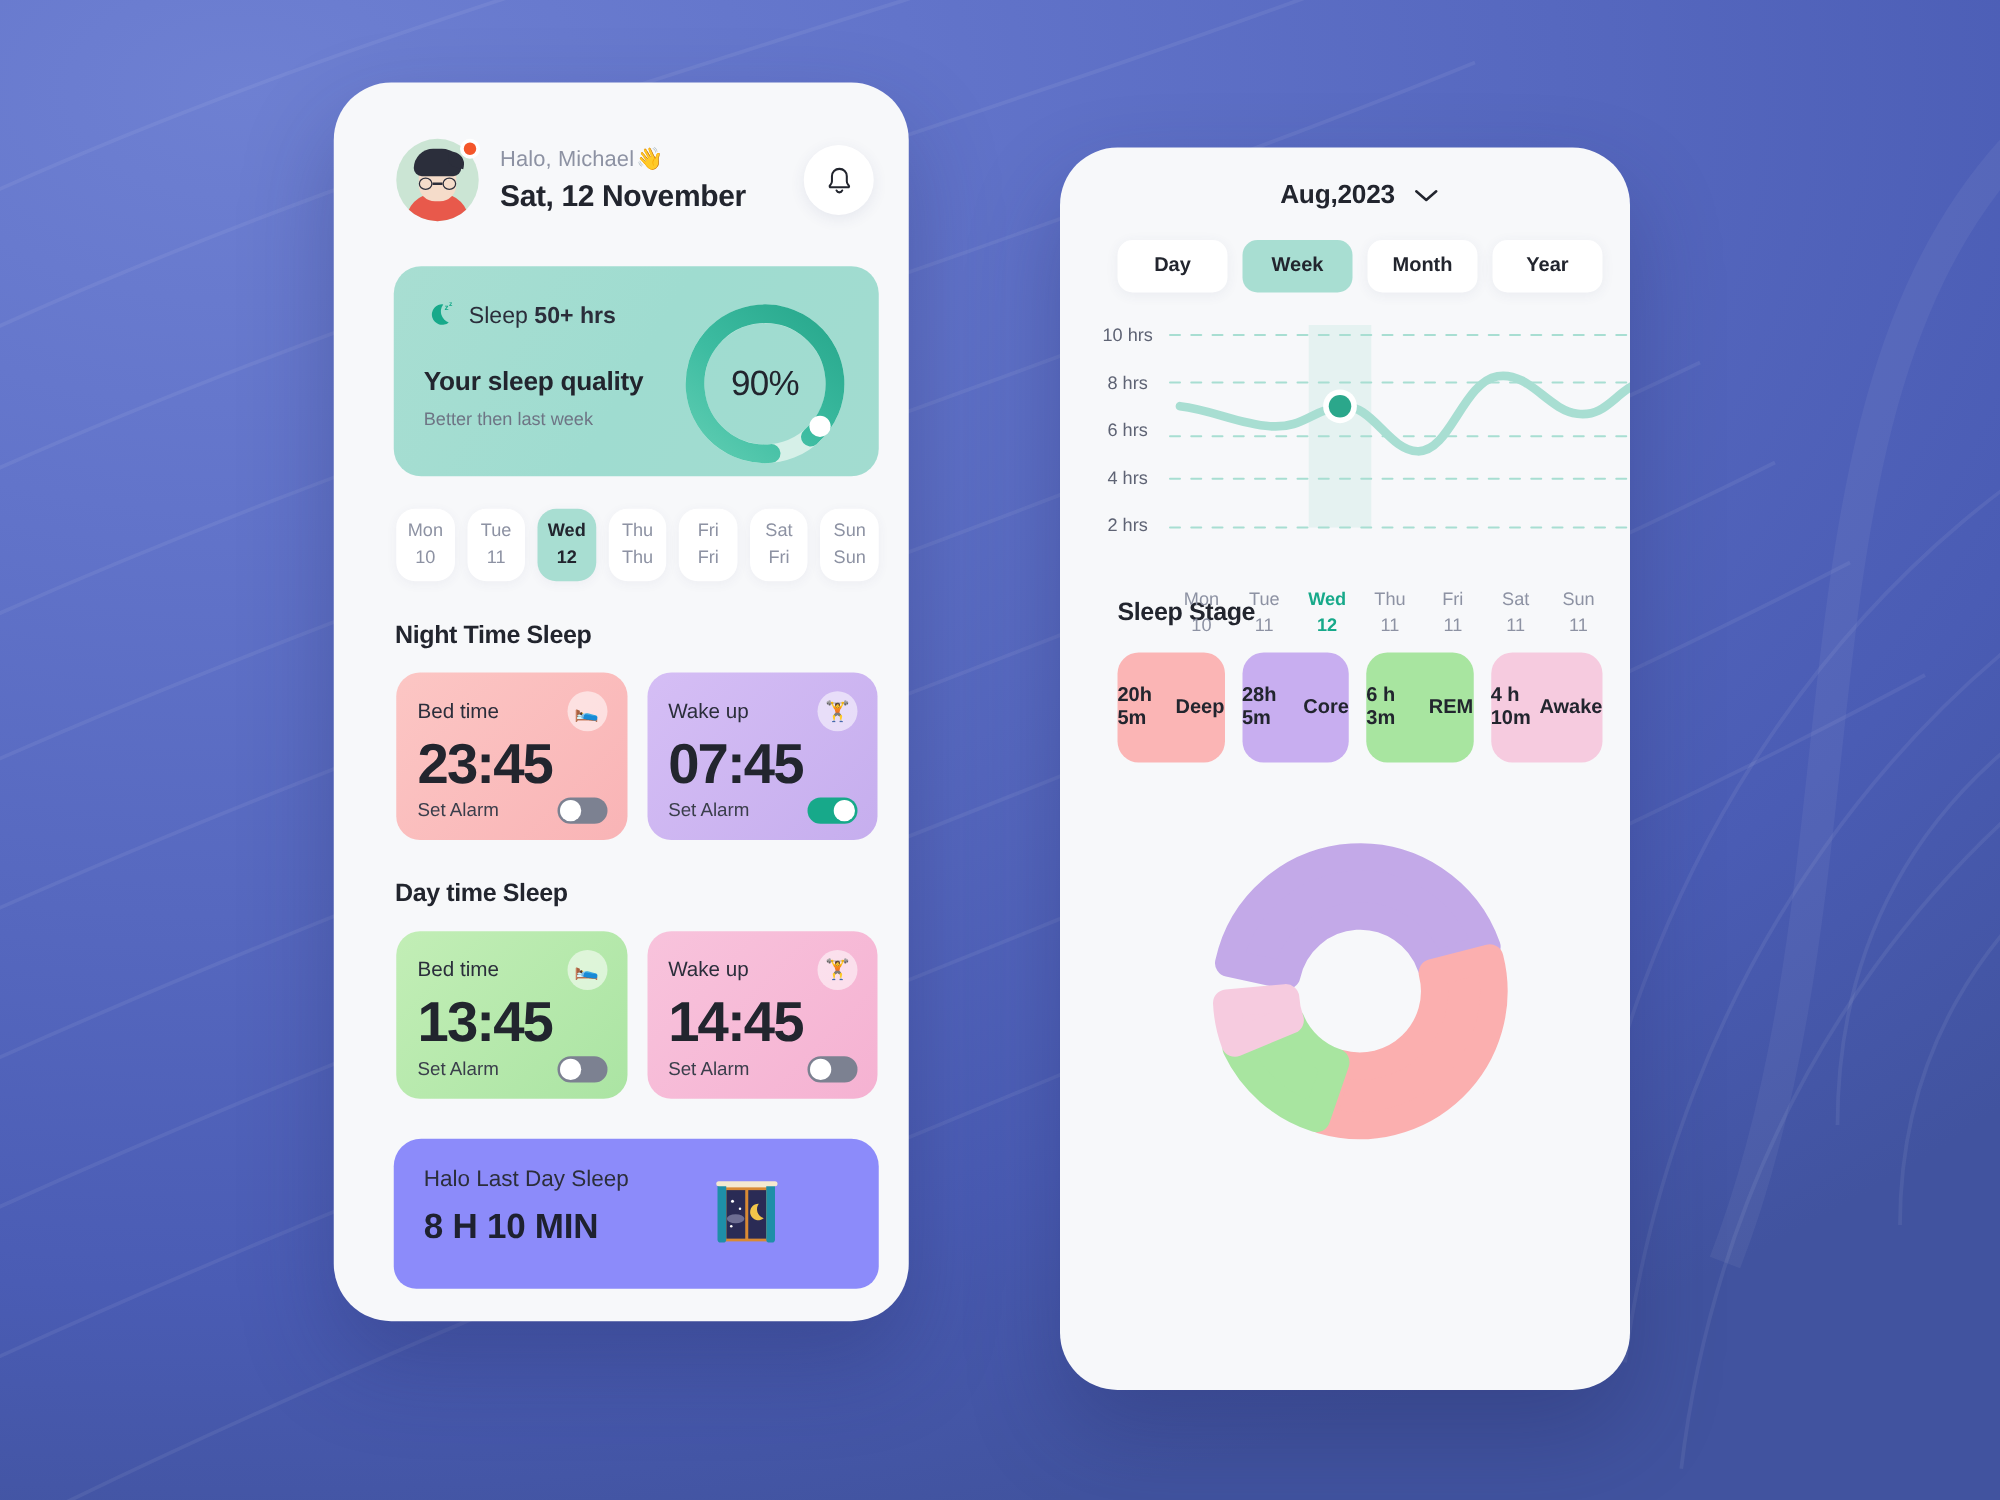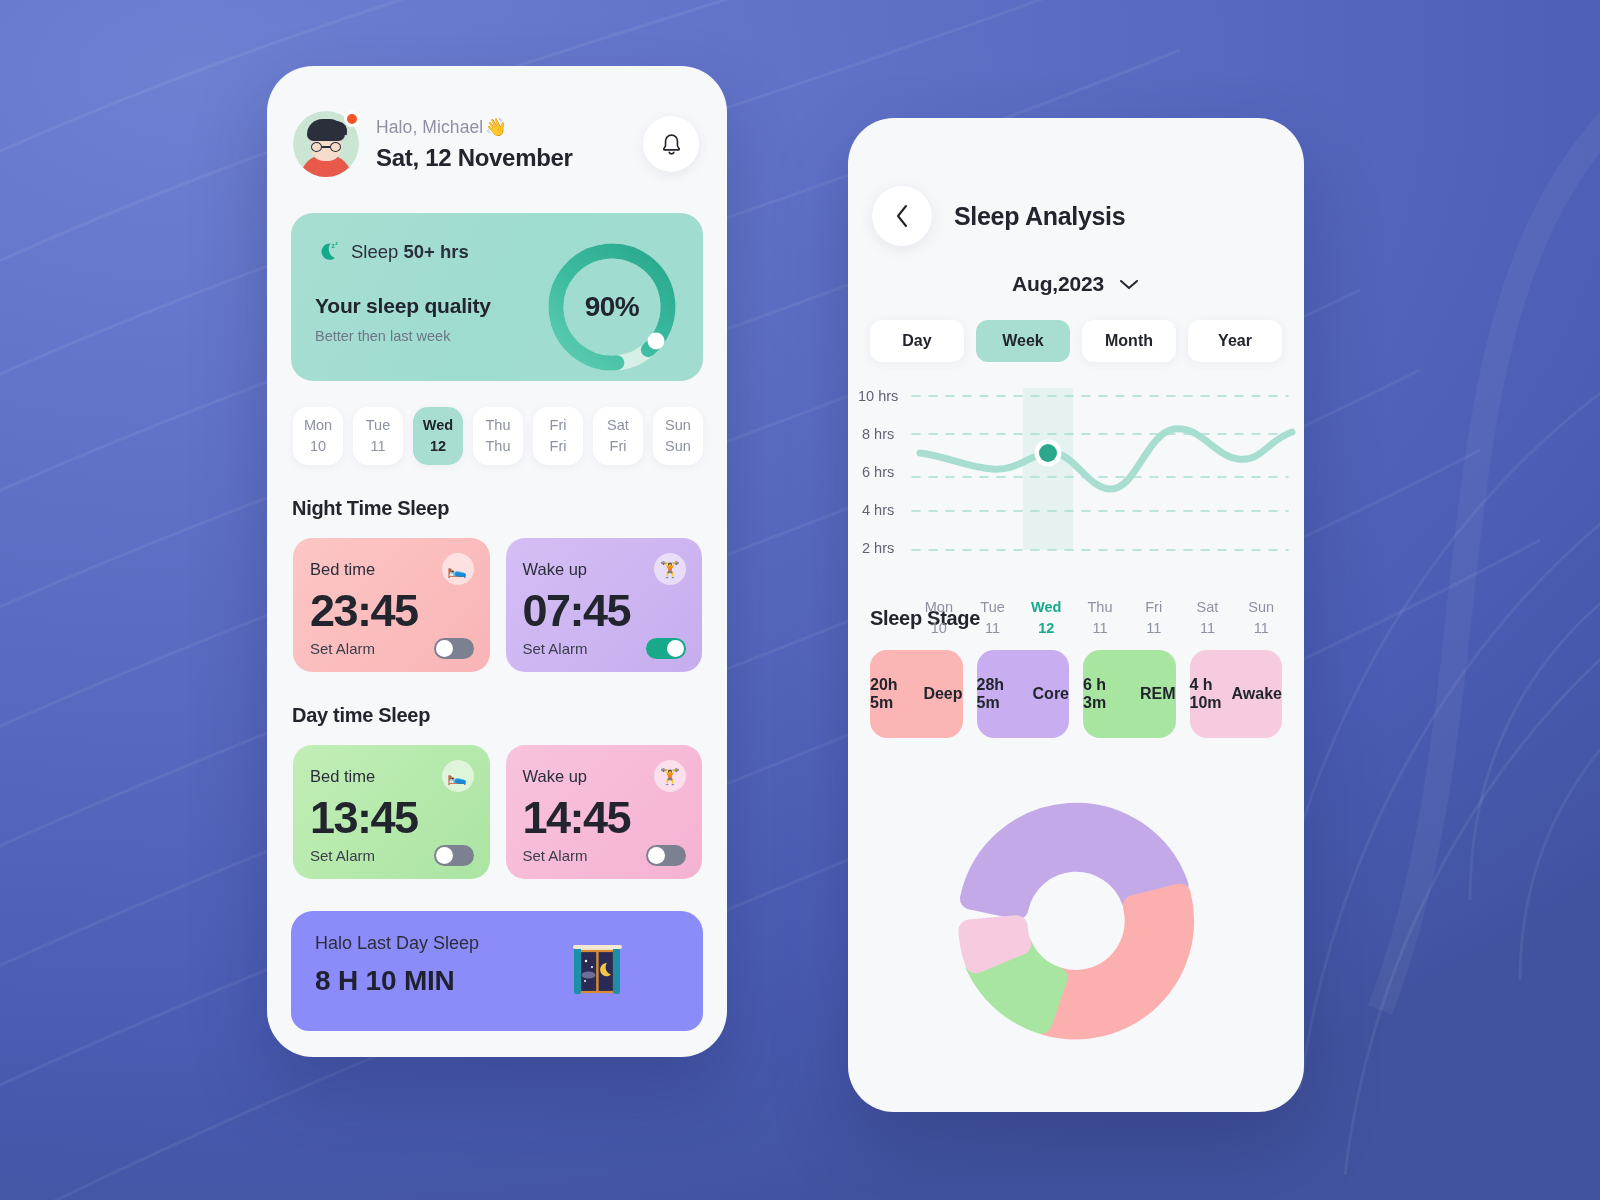--- a/index.html
+++ b/index.html
@@ -18,20 +18,21 @@
       radial-gradient(120% 100% at 12% 6%, #6E80D2 0%, #6274CA 28%, #5668BF 55%, #4A5CB4 80%, #41539F 100%);
   }
   #bg-lines { position:absolute; inset:0; }
 
   
   .phone {
     position:absolute;
     background:#F7F8FA;
     border-radius:46px;
     overflow:hidden;
+    padding-left:24px;
   }
   #phone-left {
     left:267px; top:66px; width:460px; height:991px;
     box-shadow:0 34px 74px rgba(32,40,92,.30);
   }
   #phone-right {
     left:848px; top:118px; width:456px; height:994px;
     box-shadow:0 34px 74px rgba(32,40,92,.30);
   }
 
@@ -115,21 +116,21 @@
   .q-sleep-text { font-size:18.5px; color:#2B2E3B; }
   .q-sleep-text b { font-weight:bold; }
   .q-title {
     font-size:21px; font-weight:bold; color:#22252E;
     margin-top:29px; letter-spacing:-.2px;
   }
   .q-sub { font-size:14.5px; color:#6E7585; margin-top:10px; }
   .ring-wrap { position:absolute; right:21px; top:24px; width:140px; height:140px; }
   .ring-pct {
     position:absolute; inset:0; display:flex; align-items:center; justify-content:center;
-    font-size:28px; font-weight:bold; color:#22252E; letter-spacing:-.5px;
+    font-size:28px; font-weight:normal; color:#22252E; letter-spacing:-.5px;
   }
 
   
   .day-row {
     display:flex; gap:10px; padding:26px 24px 0 26px;
   }
   .day-pill {
     flex:1; height:58px; border-radius:15px; background:#FFFFFF;
     display:flex; flex-direction:column; align-items:center; justify-content:center;
     box-shadow:0 2px 9px rgba(60,70,120,.06);
@@ -442,28 +443,20 @@
         <rect x="8" y="5" width="7" height="48" rx="2.5" fill="#1E8FA8"></rect>
         <rect x="47" y="5" width="7" height="48" rx="2.5" fill="#1E8FA8"></rect>
         <rect x="7" y="4" width="49" height="4" rx="2" fill="#F5E9D0"></rect>
       </svg>
     </div>
   </div>
 </div>
 
 <div class="phone" id="phone-right">
 
-  <div class="r-header">
-    <div class="back-btn">
-      <svg width="17" height="26" viewBox="0 0 17 26">
-        <path d="M12 3 L4 13 L12 23" fill="none" stroke="#22252E" stroke-width="2.1" stroke-linecap="round" stroke-linejoin="round"></path>
-      </svg>
-    </div>
-    <div class="r-title">Sleep Analysis</div>
-  </div>
 
   <div class="month-row">
     <span class="month-label">Aug,2023</span>
     <svg width="22" height="13" viewBox="0 0 22 13">
       <path d="M3 3 L11 10 L19 3" fill="none" stroke="#22252E" stroke-width="2" stroke-linecap="round" stroke-linejoin="round"></path>
     </svg>
   </div>
 
   <div class="range-row">
     <div class="range-pill">Day</div>

